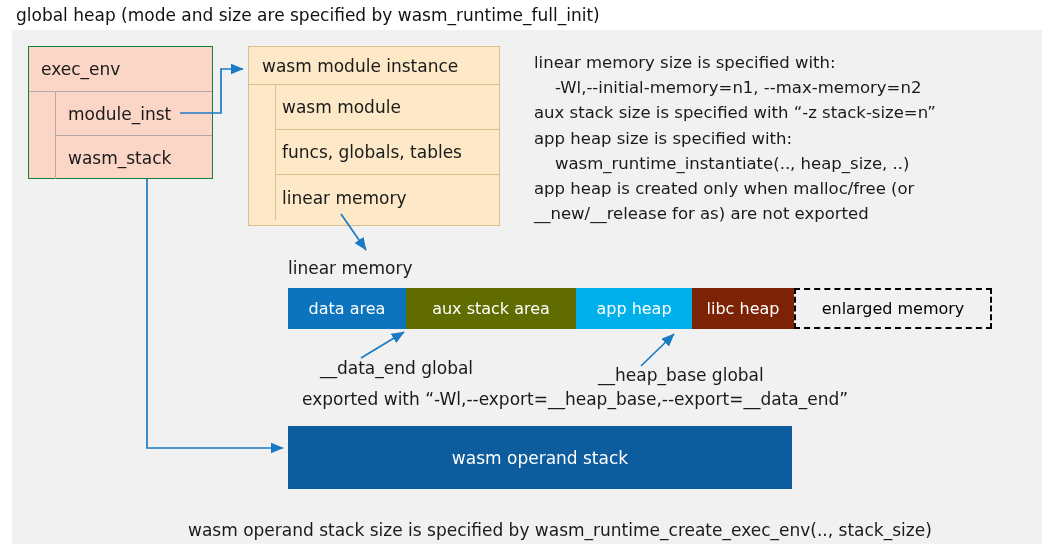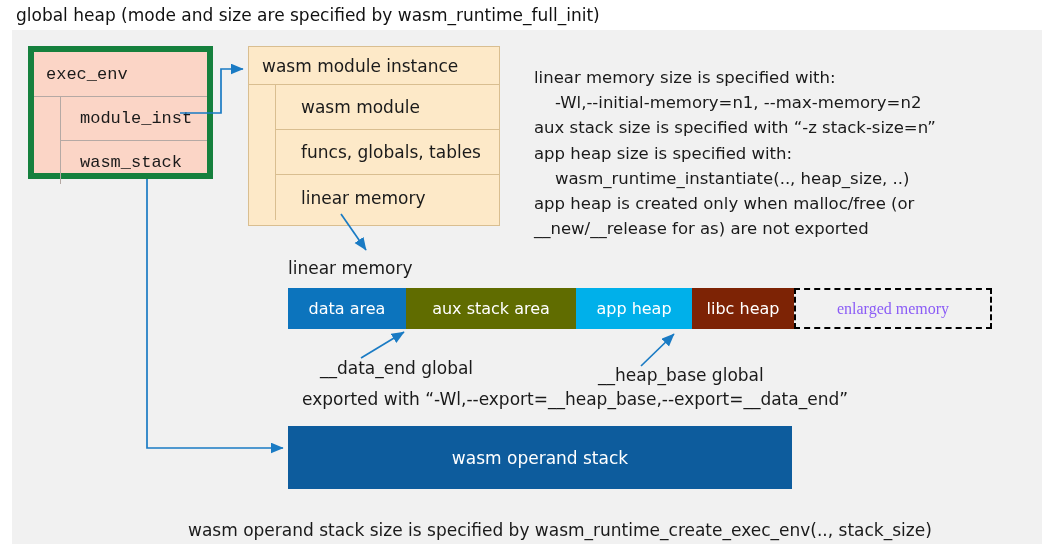--- a/index.html
+++ b/index.html
@@ -29,51 +29,51 @@
   .box{position:absolute;box-sizing:border-box;}
   .row{
     box-sizing:border-box;
     display:flex;align-items:center;
     font-size:17px;
     white-space:nowrap;
   }
 
   
   #exec-env{left:28px;top:46px;width:185px;height:133px;
-    border:6px solid #15803d;background:#fbd5c6;font-family:Liberation Mono, monospace;}
+    border:1px solid #15803d;background:#fbd5c6;}
   #exec-env .hdr{height:45px;border-bottom:1px solid #b5a9a4;padding-left:12px;}
-  #exec-env .sub{height:43px;margin-left:26px;border-left:1px solid #b5a9a4;padding-left:19px;}
+  #exec-env .sub{height:43px;margin-left:26px;border-left:1px solid #b5a9a4;padding-left:12px;}
   #exec-env .sub.mid{border-bottom:1px solid #b5a9a4;height:44px;}
 
   
   #wmi{left:248px;top:46px;width:252px;height:180px;
     border:1px solid #d9be90;background:#fde9c8;}
   #wmi .hdr{height:38px;border-bottom:1px solid #d9be90;padding-left:13px;}
-  #wmi .sub{height:45px;margin-left:26px;border-left:1px solid #d9be90;padding-left:25px;}
+  #wmi .sub{height:45px;margin-left:26px;border-left:1px solid #d9be90;padding-left:6px;}
   #wmi .sub.bb{border-bottom:1px solid #d9be90;}
 
   
   #desc{
     position:absolute;left:534px;top:50px;width:500px;
-    font-size:16.5px;line-height:25.2px;white-space:pre;margin-top:15px;
+    font-size:16.5px;line-height:25.2px;white-space:pre;
   }
 
   
   #lm-label{position:absolute;left:288px;top:258px;font-size:17px;}
 
   
   #membar{position:absolute;left:288px;top:288px;height:52px;display:flex;}
   #membar .seg{
     box-sizing:border-box;height:41px;
     display:flex;align-items:center;justify-content:center;
     color:#ffffff;font-size:16px;white-space:nowrap;
   }
   #membar .seg.dashed{
     border:2.5px dashed #000000;
-    background:#f1f1f1;color:#8b5cf6;font-family:Liberation Serif, serif;
+    background:#f1f1f1;color:#000000;
   }
 
   
   #ann-data-end{position:absolute;left:320px;top:358px;font-size:17px;white-space:nowrap;}
   #ann-heap-base{position:absolute;left:598px;top:365px;font-size:17px;white-space:nowrap;}
   #ann-exported{position:absolute;left:302px;top:389px;font-size:17px;white-space:nowrap;}
 
   
   #opstack{
     position:absolute;left:288px;top:426px;width:504px;height:63px;

